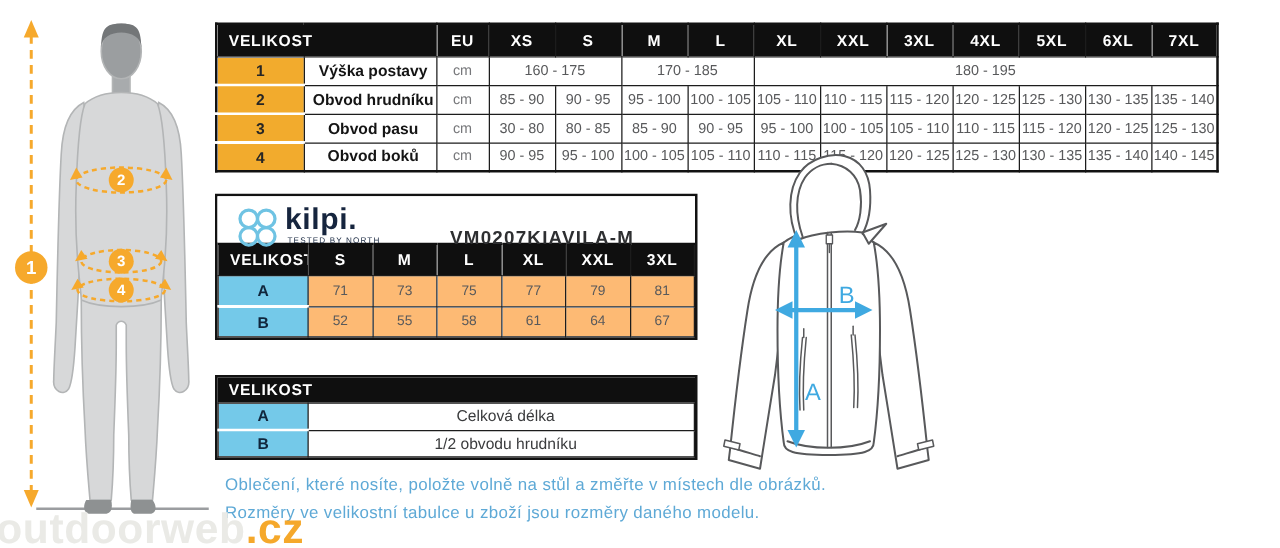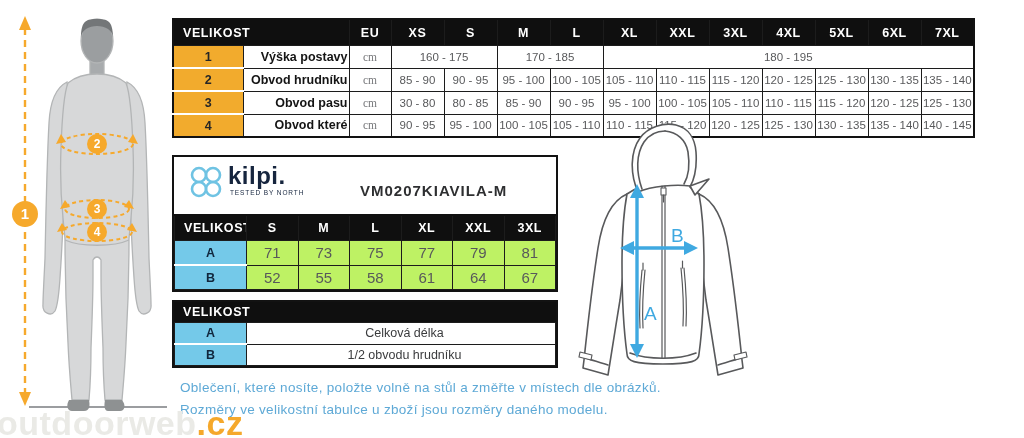--- a/index.html
+++ b/index.html
@@ -9,37 +9,37 @@
   table{border-collapse:collapse;table-layout:fixed;}
   .sizes{position:absolute;left:172px;top:18px;width:801px;border:2px solid #121212;}
   .sizes th,.sizes td{border:1px solid #1c1c1c;overflow:hidden;white-space:nowrap;}
   .sizes thead th{background:#0f0f0f;color:#fff;font-size:12.5px;font-weight:700;
                   letter-spacing:.6px;height:23px;text-align:center;}
   .sizes thead th.first{text-align:left;padding-left:9px;}
   .sizes tbody td{height:19px;font-size:11.5px;text-align:center;color:#58595b;background:#fff;}
   .sizes td.num{background:#f2ab2d;color:#262626;font-weight:700;font-size:12.5px;
                 border-bottom:2px solid #ffffff;}
   .sizes tr:last-child td.num{border-bottom:1px solid #1c1c1c;}
-  .sizes td.label{text-align:right;padding-left:6px;color:#141414;font-weight:700;font-size:12.5px;}
-  .sizes td.unit{color:#77787b;font-family:Liberation Serif, serif;}
+  .sizes td.label{text-align:center;padding-left:6px;color:#141414;font-weight:700;font-size:12.5px;}
+  .sizes td.unit{color:#77787b;}
   
   .product-box{position:absolute;left:172px;top:155px;width:382px;border:2px solid #121212;background:#fff;}
-  .logo-row{position:relative;height:57px;background:#fff;}
+  .logo-row{position:relative;height:37px;background:#fff;}
   .kilpi-logo{position:absolute;left:12px;top:3px;}
   .brand-block{position:absolute;left:54px;top:7px;color:#16253e;}
   .brand-name{font-size:24px;font-weight:700;line-height:24px;letter-spacing:.5px;}
   .brand-sub{font-size:6.5px;letter-spacing:.9px;text-transform:uppercase;margin-top:1px;margin-left:2px;}
   .code-row{position:absolute;left:186px;top:25px;display:flex;
             font-size:15px;font-weight:600;letter-spacing:1px;color:#2e2f31;}
   .ptable{width:100%;border-collapse:collapse;table-layout:fixed;}
   .ptable th,.ptable td{border:1px solid #1c1c1c;overflow:hidden;white-space:nowrap;}
   .ptable thead th{background:#0f0f0f;color:#fff;font-size:12.5px;font-weight:700;
                    letter-spacing:.6px;height:22px;text-align:center;border-top:2px solid #0f0f0f;}
   .ptable thead th.first{text-align:left;padding-left:9px;}
-  .ptable tbody td{height:21px;font-size:15px;text-align:center;color:#58595b;background:#bef264;}
+  .ptable tbody td{height:21px;font-size:11px;text-align:center;color:#58595b;background:#fdba74;}
   .ptable td.key{background:#74c9e9;color:#10263c;font-weight:700;font-size:12.5px;
                  border-bottom:2px solid #ffffff;}
   .ptable tr:last-child td.key{border-bottom:1px solid #1c1c1c;}
   
   .legend{position:absolute;left:172px;top:300px;width:382px;border:2px solid #121212;background:#fff;}
   .legend-header{background:#0f0f0f;color:#fff;font-size:12.5px;font-weight:700;letter-spacing:.6px;
                  height:20px;line-height:20px;padding-left:9px;}
   .ltable{width:100%;border-collapse:collapse;table-layout:fixed;}
   .ltable td{border:1px solid #1c1c1c;height:18px;overflow:hidden;white-space:nowrap;background:#fff;}
   .ltable td.key{background:#74c9e9;color:#10263c;font-weight:700;font-size:12.5px;text-align:center;
@@ -188,21 +188,21 @@
         <td>95 - 100</td>
         <td>100 - 105</td>
         <td>105 - 110</td>
         <td>110 - 115</td>
         <td>115 - 120</td>
         <td>120 - 125</td>
         <td>125 - 130</td>
       </tr>
       <tr>
         <td class="num">4</td>
-        <td class="label">Obvod které</td>
+        <td class="label">Obvod boků</td>
         <td class="unit">cm</td>
         <td>90 - 95</td>
         <td>95 - 100</td>
         <td>100 - 105</td>
         <td>105 - 110</td>
         <td>110 - 115</td>
         <td>115 - 120</td>
         <td>120 - 125</td>
         <td>125 - 130</td>
         <td>130 - 135</td>

